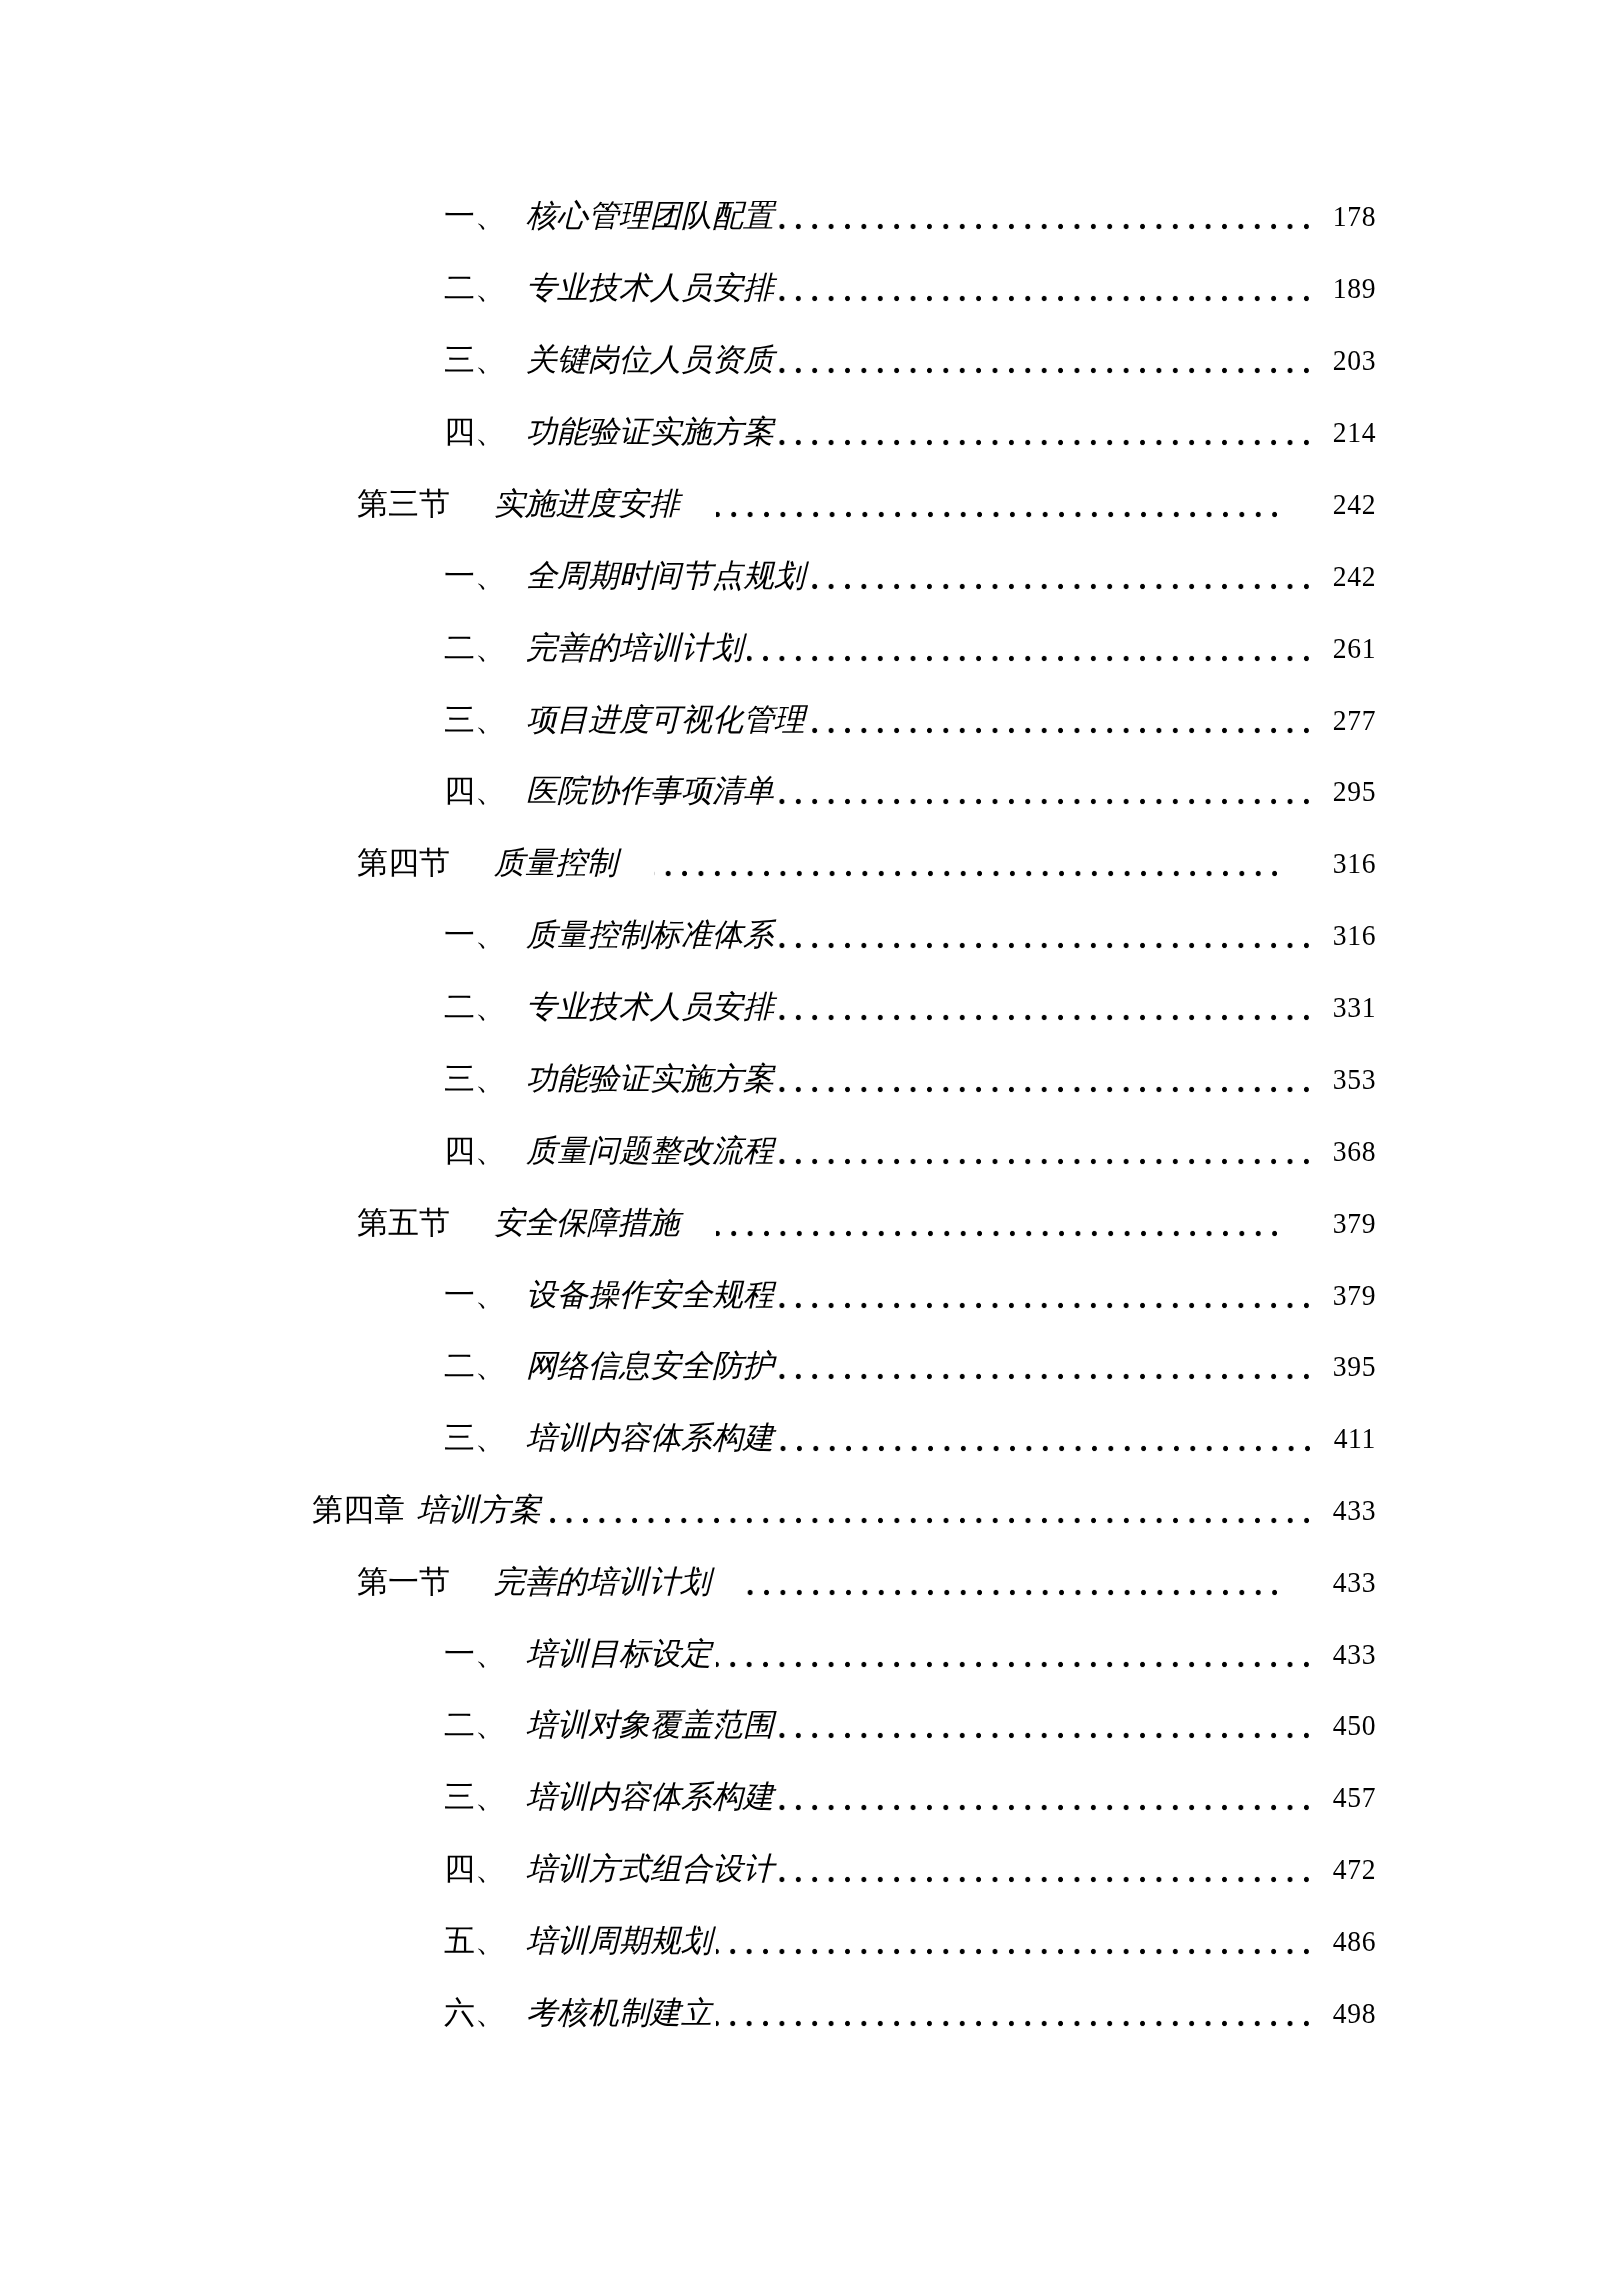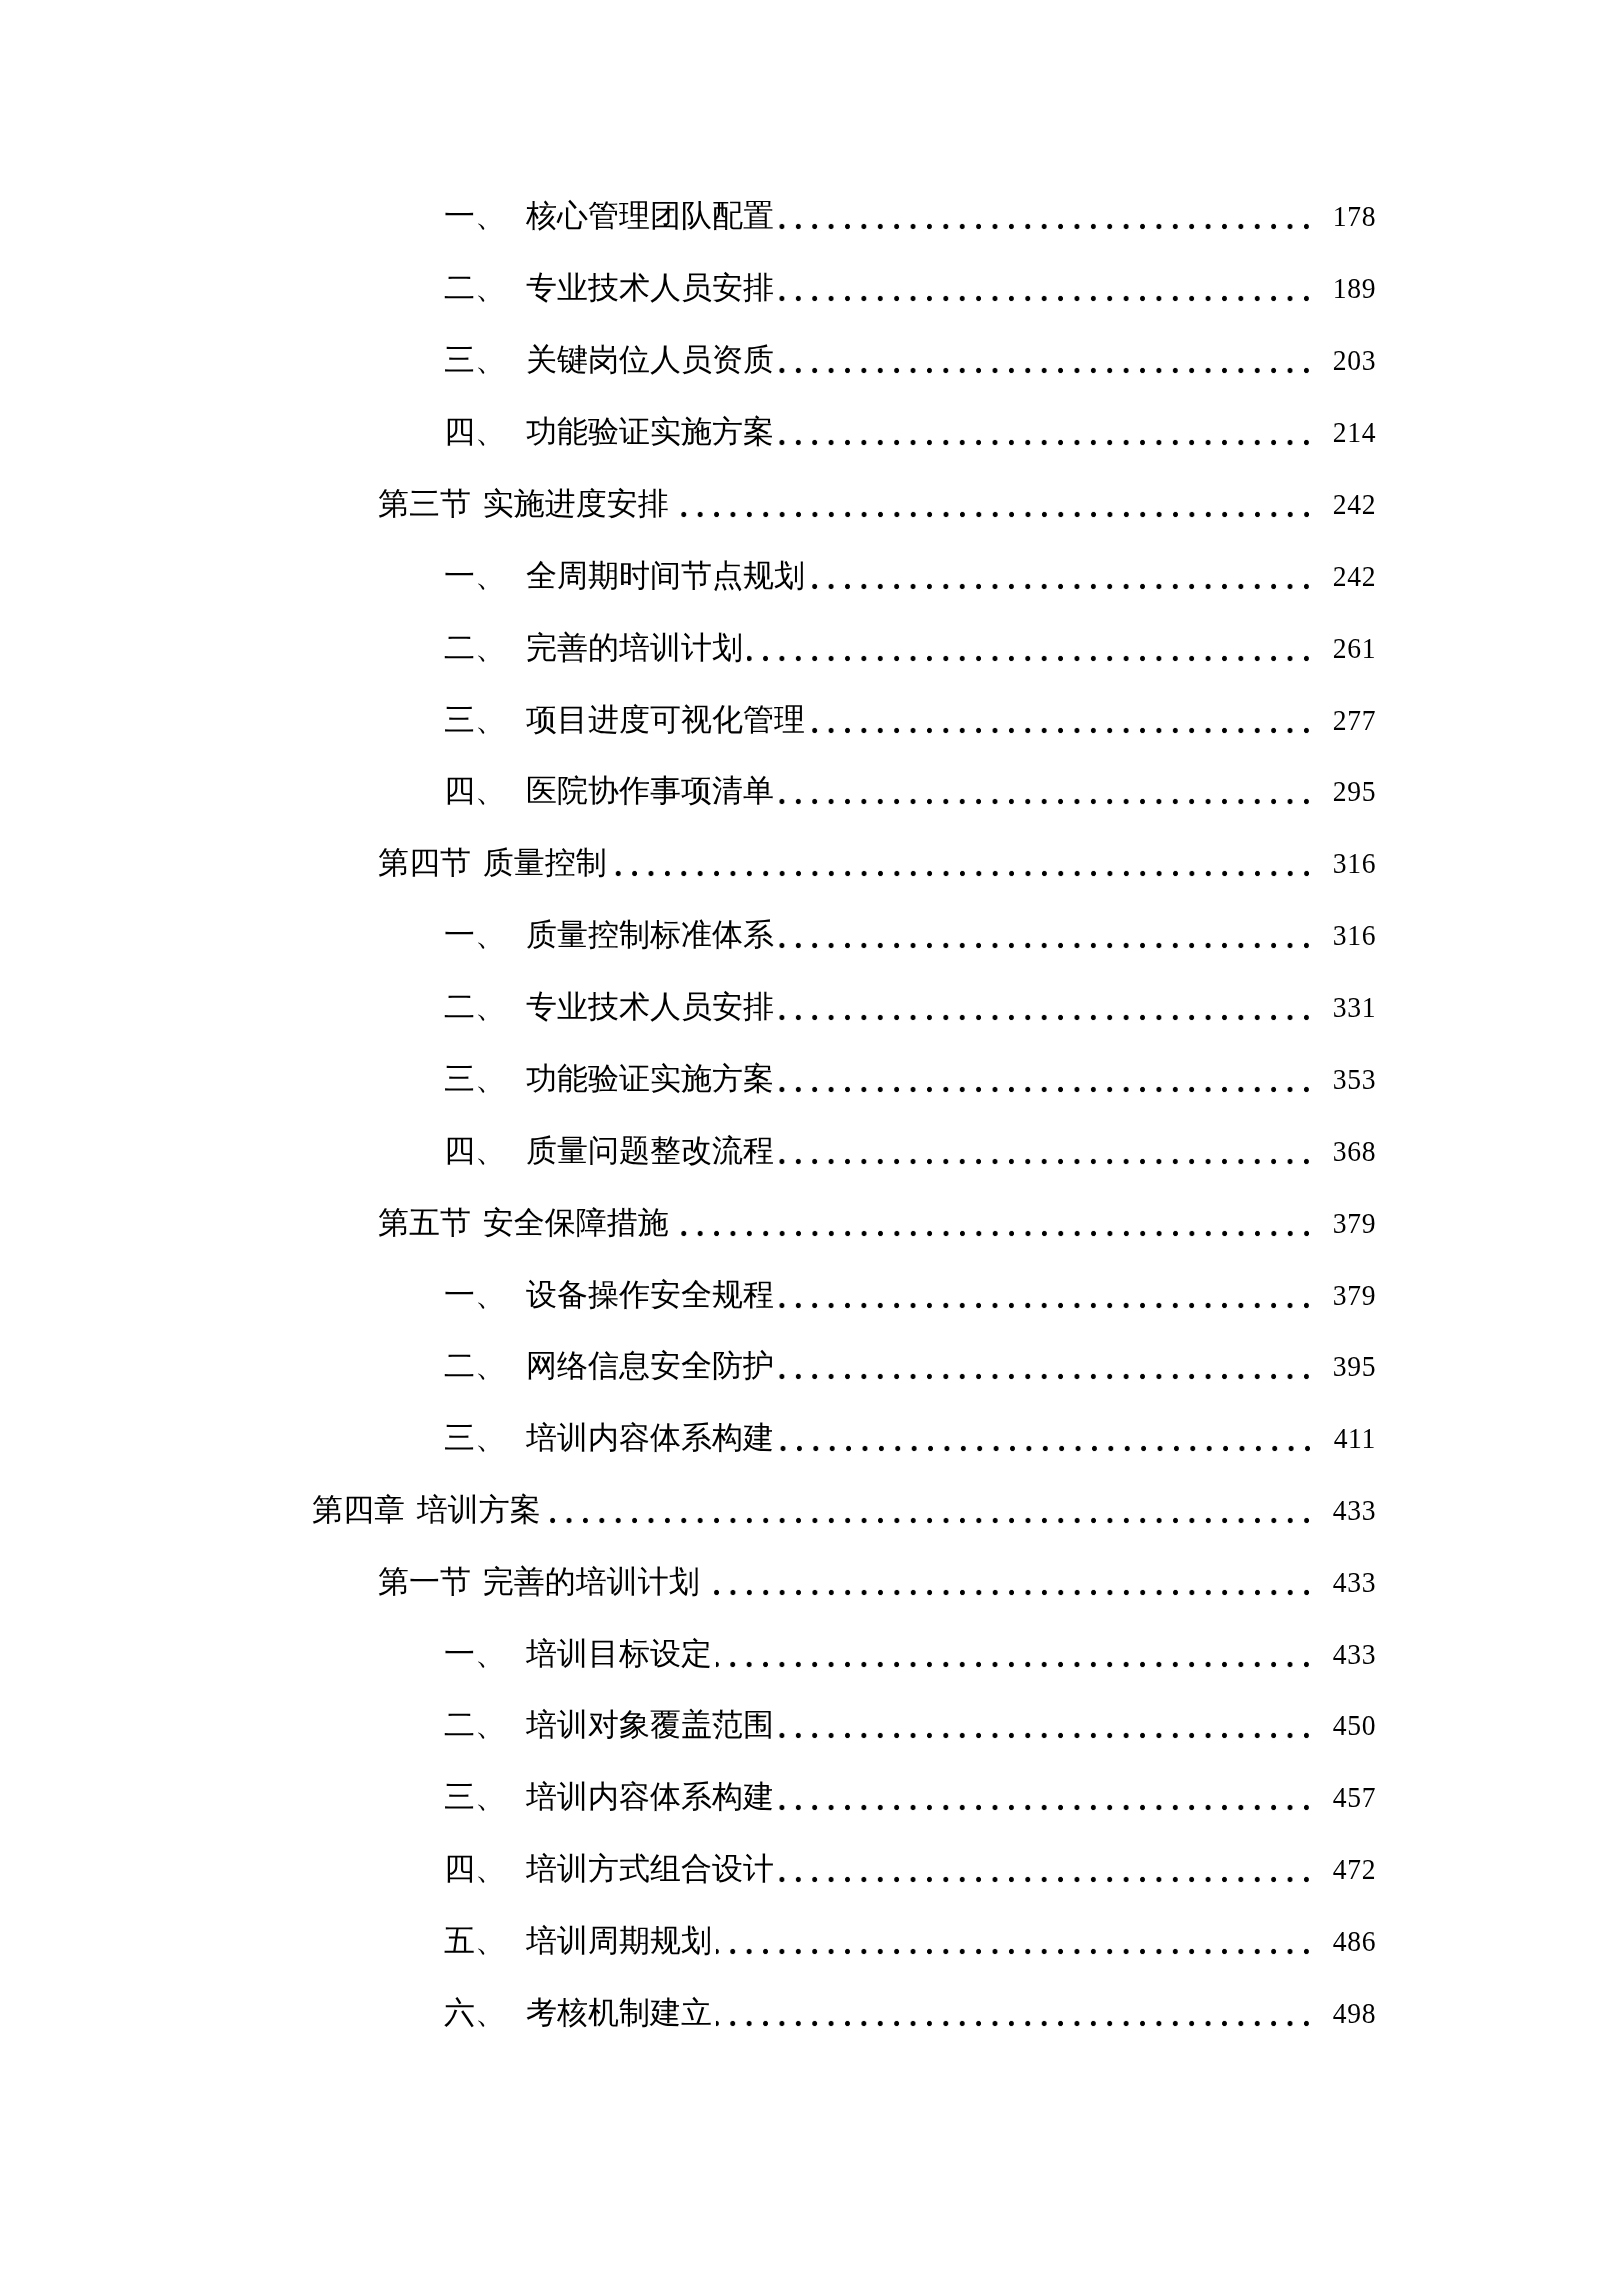--- a/index.html
+++ b/index.html
@@ -14,25 +14,25 @@
     position: absolute;
     right: 247px;
     height: 39px;
     display: flex;
     align-items: flex-end;
     font-size: 31px;
     line-height: 39px;
     white-space: nowrap;
   }
   .toc-row.level-1 { left: 312px; align-items: flex-end; }
-  .toc-row.level-2 { left: 378px; }
+  .toc-row.level-2 { left: 357px; gap: 32px; }
   .toc-row.level-3 { left: 444px; }
   .num-label { display: inline-block; width: 82px; flex: 0 0 auto; }
   .prefix { flex: 0 0 auto; margin-right: 11.8px; }
-  .title { flex: 0 0 auto; }
+  .title { flex: 0 0 auto; font-style: italic; }
   .leader {
     flex: 1 1 auto;
     height: 39px;
     margin: 0 14.4px 0 3.9px;
     background-image: radial-gradient(circle at 50% 50%, #000 0, #000 2.2px, transparent 2.6px);
     background-size: 16.4px 6.5px;
     background-repeat: repeat-x;
     background-position: right 0 bottom 5.9px;
   }
   .page-num {

